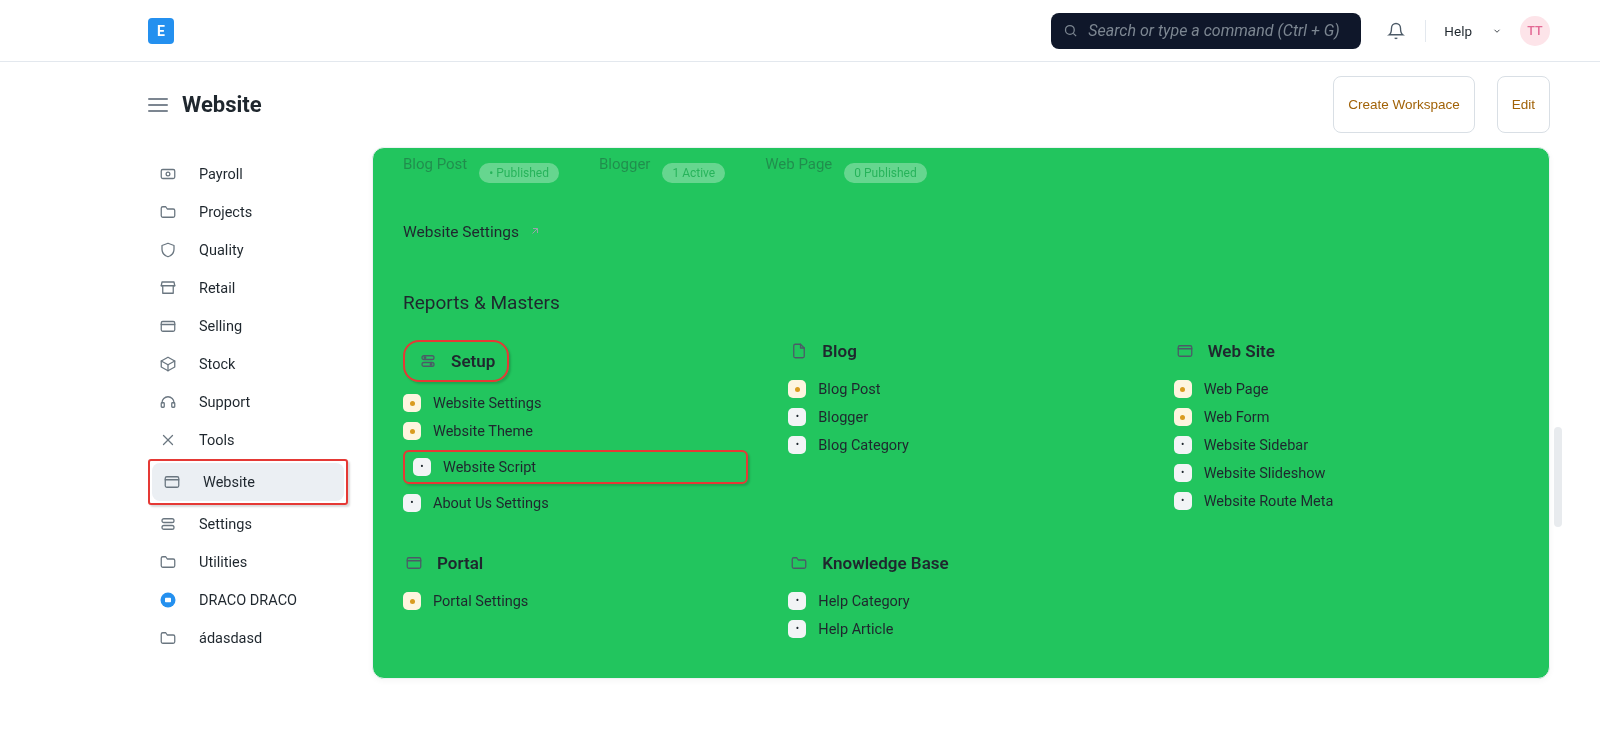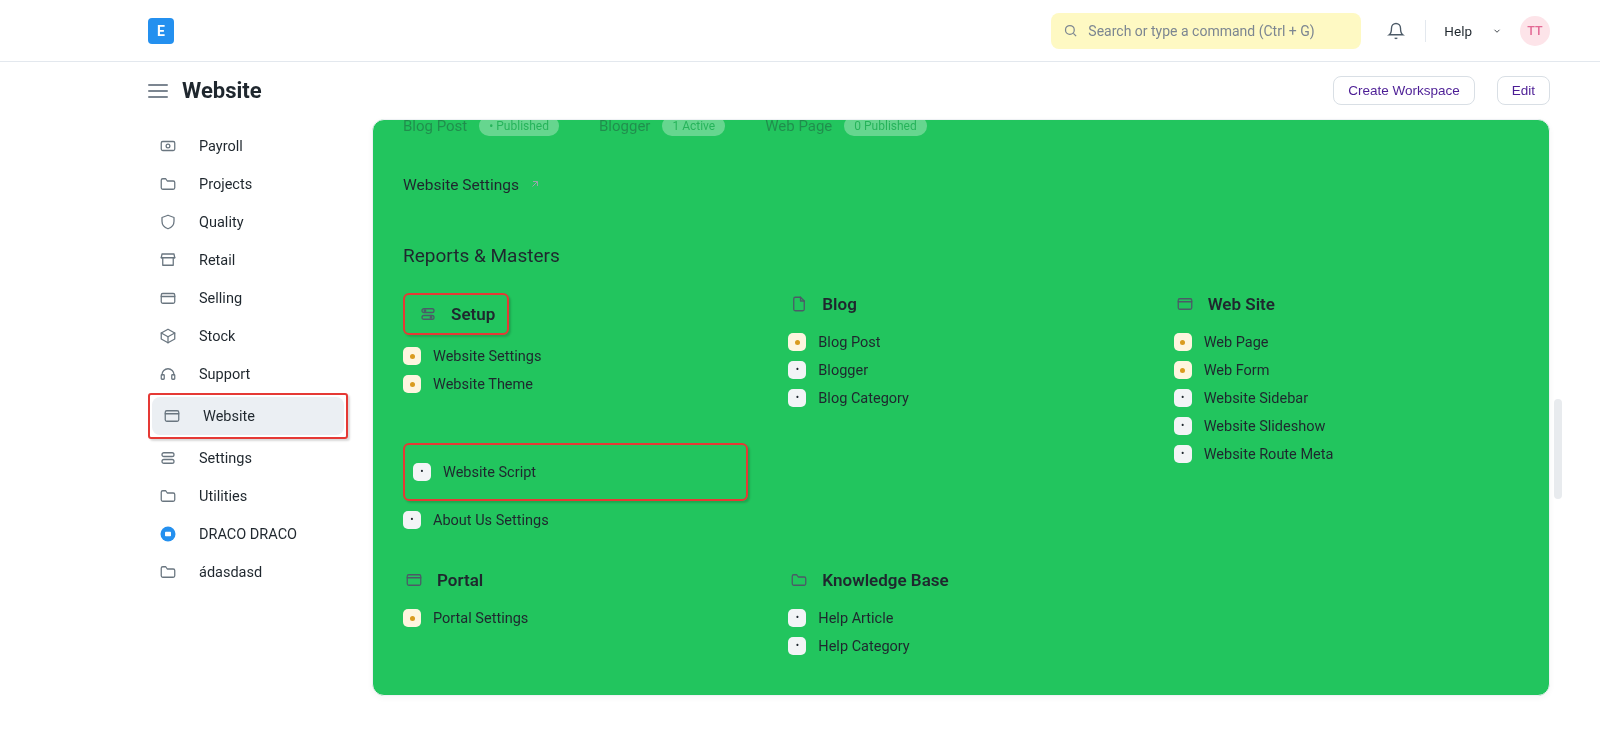--- a/index.html
+++ b/index.html
@@ -1,58 +1,58 @@
 <!DOCTYPE html>
 <html><head>
 <meta charset="utf-8">
 <style>
   * { box-sizing: border-box; margin: 0; padding: 0; }
   body { font-family: -apple-system, BlinkMacSystemFont, "Segoe UI", Roboto, sans-serif; background: #fff; color: #1f272e; font-size: 14px; }
   .navbar { height: 62px; border-bottom: 1px solid #e3e8ee; display: flex; align-items: center; padding: 0 50px 0 148px; }
   .logo { width: 26px; height: 26px; background: #2490ef; border-radius: 4px; display: flex; align-items: center; justify-content: center; color: #fff; font-weight: 700; font-size: 14px; }
   .nav-spacer { flex: 1; }
-  .search { display: flex; align-items: center; background: #fef9c3; border-radius: 8px; padding: 0 12px; height: 36px; width: 310px; color: #7c8691; font-size: 14px; }
+  .search { display: flex; align-items: center; background: #0f172a; border-radius: 8px; padding: 0 12px; height: 36px; width: 310px; color: #7c8691; font-size: 16px; font-style: italic; }
   .search svg { margin-right: 10px; flex-shrink:0 }
   .nav-right { display: flex; align-items: center; gap: 18px; margin-left: 24px; }
   .nav-icon { color: #4c5a67; display:flex; align-items:center; justify-content:center; width:22px; height:22px;}
   .nav-sep { width: 1px; height: 22px; background: #e3e8ee; }
   .help { display: flex; align-items: center; gap: 20px; font-size: 13.5px; color: #1f272e; cursor: pointer; }
   .avatar { width: 30px; height: 30px; border-radius: 50%; background: #fde4e9; color: #e36994; display: flex; align-items: center; justify-content: center; font-size: 12.5px; font-weight: 500; }
   .page-header { display: flex; align-items: center; padding: 14px 50px 14px 148px; gap: 14px; }
   .menu-btn { width: 20px; height: 20px; display: flex; flex-direction: column; justify-content: center; gap: 4px; }
   .menu-btn span { height: 2px; background: #7c8691; border-radius: 1px; display:block;}
   .page-title { font-size: 22px; font-weight: 700; }
   .header-spacer { flex: 1; }
-  .btn { border: 1px solid #d9dfe5; background: #fff; border-radius: 8px; padding: 6px 14px; font-size: 13.5px; color: #4c1d95; cursor: pointer; }
+  .btn { border: 1px solid #d9dfe5; background: #fff; border-radius: 8px; padding: 20px 14px; font-size: 13.5px; color: #a16207; cursor: pointer; }
   .btn + .btn { margin-left: 8px; }
   .layout { display: flex; padding: 0 50px 40px 148px; gap: 24px; align-items: flex-start; height: calc(752px - 62px - 58px); }
   .sidebar { width: 200px; padding-top: 8px; }
   .sidebar-item { display: flex; align-items: center; gap: 21px; padding: 9px 10px; border-radius: 8px; color: #1f272e; font-size: 14.5px; cursor: pointer; }
   .sidebar-item.active { background: #ebeff3; }
   .sidebar-item .icon { width: 20px; height: 20px; display: flex; align-items: center; justify-content: center; color: #6a7680; }
   .sidebar-item.module .icon svg circle{ fill:#2490ef;}
   .red-box { border: 2.5px solid #e53935; border-radius: 3px; box-shadow: 2px 2px 2px rgba(0,0,0,0.15);}
   .sidebar-red { padding:2px;}
   .main { flex: 1;  position:relative;}
   .card { background: #22c55e; border: 1px solid #eef1f4; box-shadow: 0 2px 6px rgba(0,0,0,0.04); border-radius: 12px; padding: 0 30px 40px; overflow:hidden; position:relative;}
   .shortcuts-row { display:flex; gap: 40px; padding-bottom: 18px; position:relative; top:-4px; opacity:.35;}
   .shortcut-item { display:flex; align-items:center; gap:12px; font-size:15px; white-space:nowrap;}
-  .pill { font-size:12px; padding:3px 10px; border-radius: 10px; }
+  .pill { font-size:12px; padding:3px 10px; border-radius: 10px; margin-top: 19px; }
   .pill-green { background:#e6f7ec; color:#2e9454; }
   .website-settings-row { display:flex; align-items:center; gap:10px; padding: 18px 0 6px; border-top:none;}
   .website-settings-row a { font-size: 15.5px; color:#1f272e; text-decoration:none;}
   .ext-icon { color:#9aa3ab; }
   .section-title { font-size: 19px; font-weight: 400; margin-top: 44px; margin-bottom: 26px; }
   .grid { display: grid; grid-template-columns: repeat(3, 1fr); gap: 40px 40px; }
   .group-title { display: flex; align-items: center; gap: 12px; font-size: 17px; font-weight: 600; margin-bottom: 18px; }
   .group-title .icon{ width:22px; height:22px; color:#4c5a67; display:flex; align-items:center; justify-content:center;}
-  .group-title.red-box{ padding:8px 12px; border-radius:6px; display:inline-flex; margin-bottom:12px;}
+  .group-title.red-box{ padding:8px 12px; border-radius:16px; display:inline-flex; margin-bottom:12px;}
   .list { display: flex; flex-direction: column; gap: 10px; }
   .list-item { display: flex; align-items: center; gap: 12px; font-size: 14.5px; }
-  .list-item.red-box{ padding:18px 8px; border-radius:6px;margin-top:40px;}
+  .list-item.red-box{ padding:6px 8px; border-radius:6px;}
   .indicator { width: 18px; height: 18px; border-radius: 5px; display: flex; align-items: center; justify-content: center; font-size: 13px; line-height:1;}
   .ind-yellow { background: #fef5df;}
   .ind-yellow::before{content:""; width:5px; height:5px; border-radius:50%; background:#d99b1f;}
   .ind-grey { background: #f2f4f6; color:#1f272e;}
   .ind-grey::before{content:"•"; font-size:10px;}
   .scroll-indicator{ position:absolute; right:-12px; top:280px; width:8px; height:100px; background:#e8ebee; border-radius:4px;}
 </style>
 </head>
 <body>
 
@@ -155,20 +155,29 @@
       <div class="sidebar-item">
         <span class="icon">
           <svg width="18" height="18" viewBox="0 0 24 24" fill="none" stroke="currentColor" stroke-width="1.7" stroke-linecap="round" stroke-linejoin="round">
             <path d="M4 13a8 8 0 0 1 16 0"></path>
             <rect x="3" y="13" width="4" height="6" rx="1"></rect>
             <rect x="17" y="13" width="4" height="6" rx="1"></rect>
           </svg>
         </span>
         <span>Support</span>
       </div>
+      <div class="sidebar-item">
+        <span class="icon">
+          <svg width="18" height="18" viewBox="0 0 24 24" fill="none" stroke="currentColor" stroke-width="1.7" stroke-linecap="round" stroke-linejoin="round">
+            <path d="M6 6l12 12"></path>
+            <path d="M18 6L6 18"></path>
+          </svg>
+        </span>
+        <span>Tools</span>
+      </div>
       <div class="red-box sidebar-red">
         <div class="sidebar-item active">
           <span class="icon">
             <svg width="18" height="18" viewBox="0 0 24 24" fill="none" stroke="currentColor" stroke-width="1.7" stroke-linecap="round" stroke-linejoin="round">
               <rect x="3" y="5" width="18" height="14" rx="2"></rect>
               <line x1="3" y1="9" x2="21" y2="9"></line>
             </svg>
           </span>
           <span>Website</span>
         </div>
@@ -345,25 +354,25 @@
               <span class="icon">
                 <svg width="18" height="18" viewBox="0 0 24 24" fill="none" stroke="currentColor" stroke-width="1.7" stroke-linecap="round" stroke-linejoin="round">
                   <path d="M3 7a2 2 0 0 1 2-2h4l2 3h8a2 2 0 0 1 2 2v7a2 2 0 0 1-2 2H5a2 2 0 0 1-2-2V7z"></path>
                 </svg>
               </span>
               <span>Knowledge Base</span>
             </div>
             <div class="list">
               <div class="list-item">
                 <span class="indicator ind-grey"></span>
+                <span>Help Category</span>
+              </div>
+              <div class="list-item">
+                <span class="indicator ind-grey"></span>
                 <span>Help Article</span>
-              </div>
-              <div class="list-item">
-                <span class="indicator ind-grey"></span>
-                <span>Help Category</span>
               </div>
             </div>
           </div>
         </div>
     </div>
     <div class="scroll-indicator"></div>
   </div>
 </div>
 
 </body></html>

